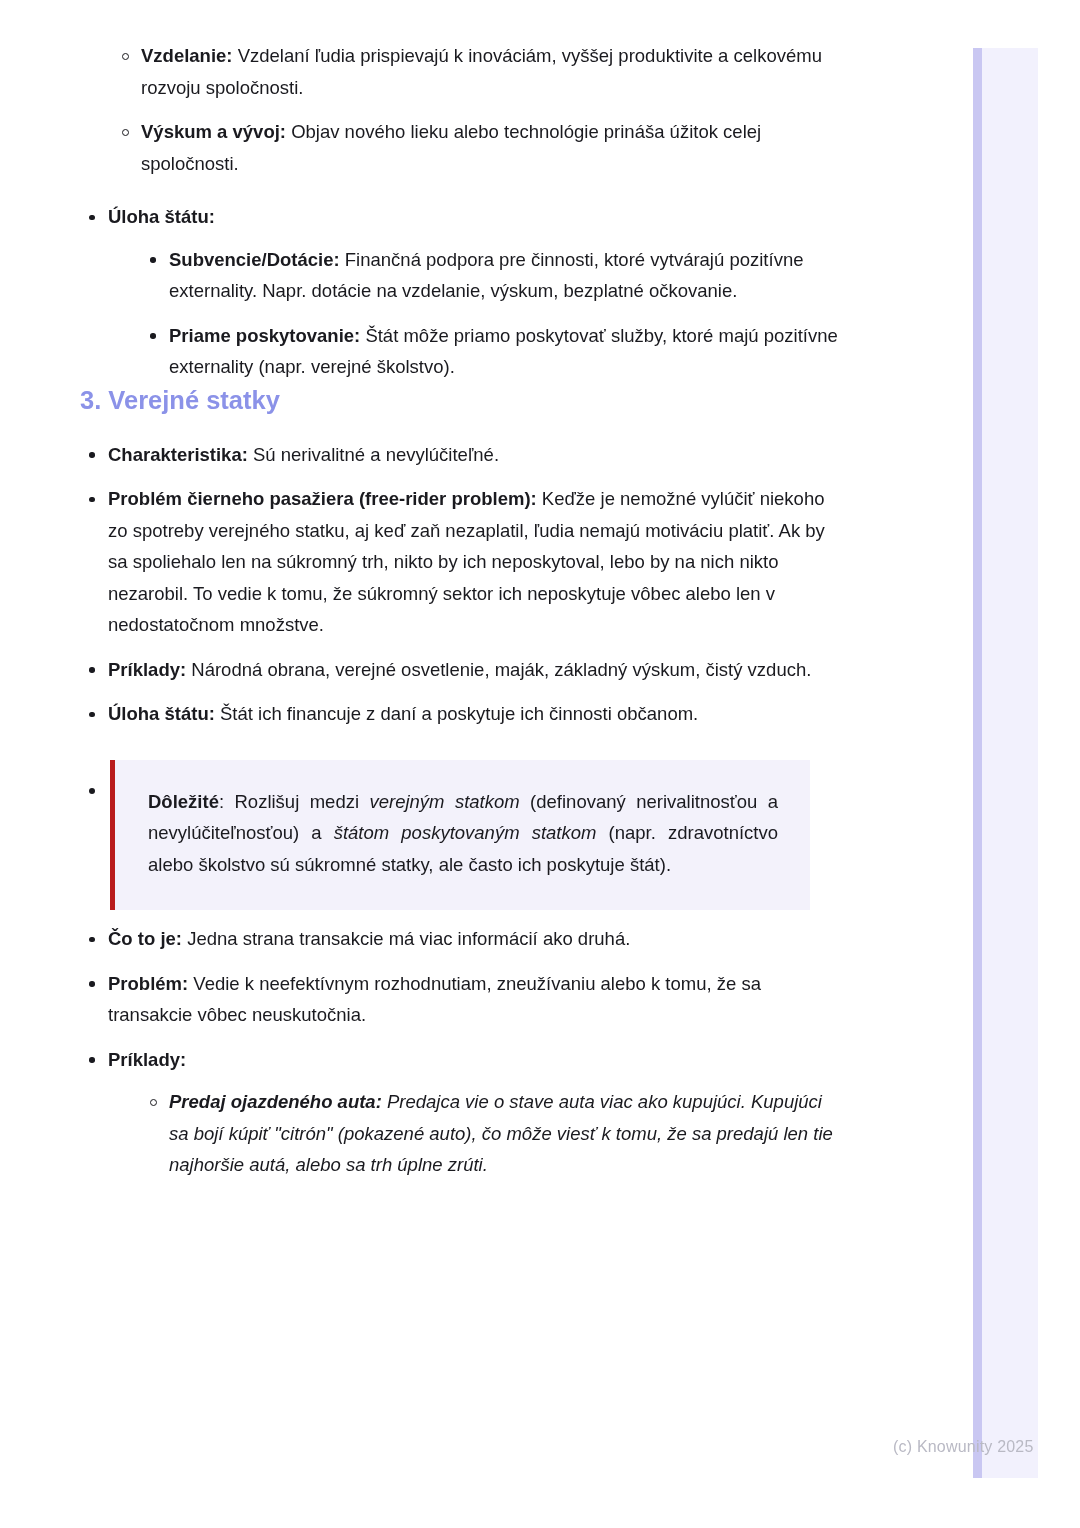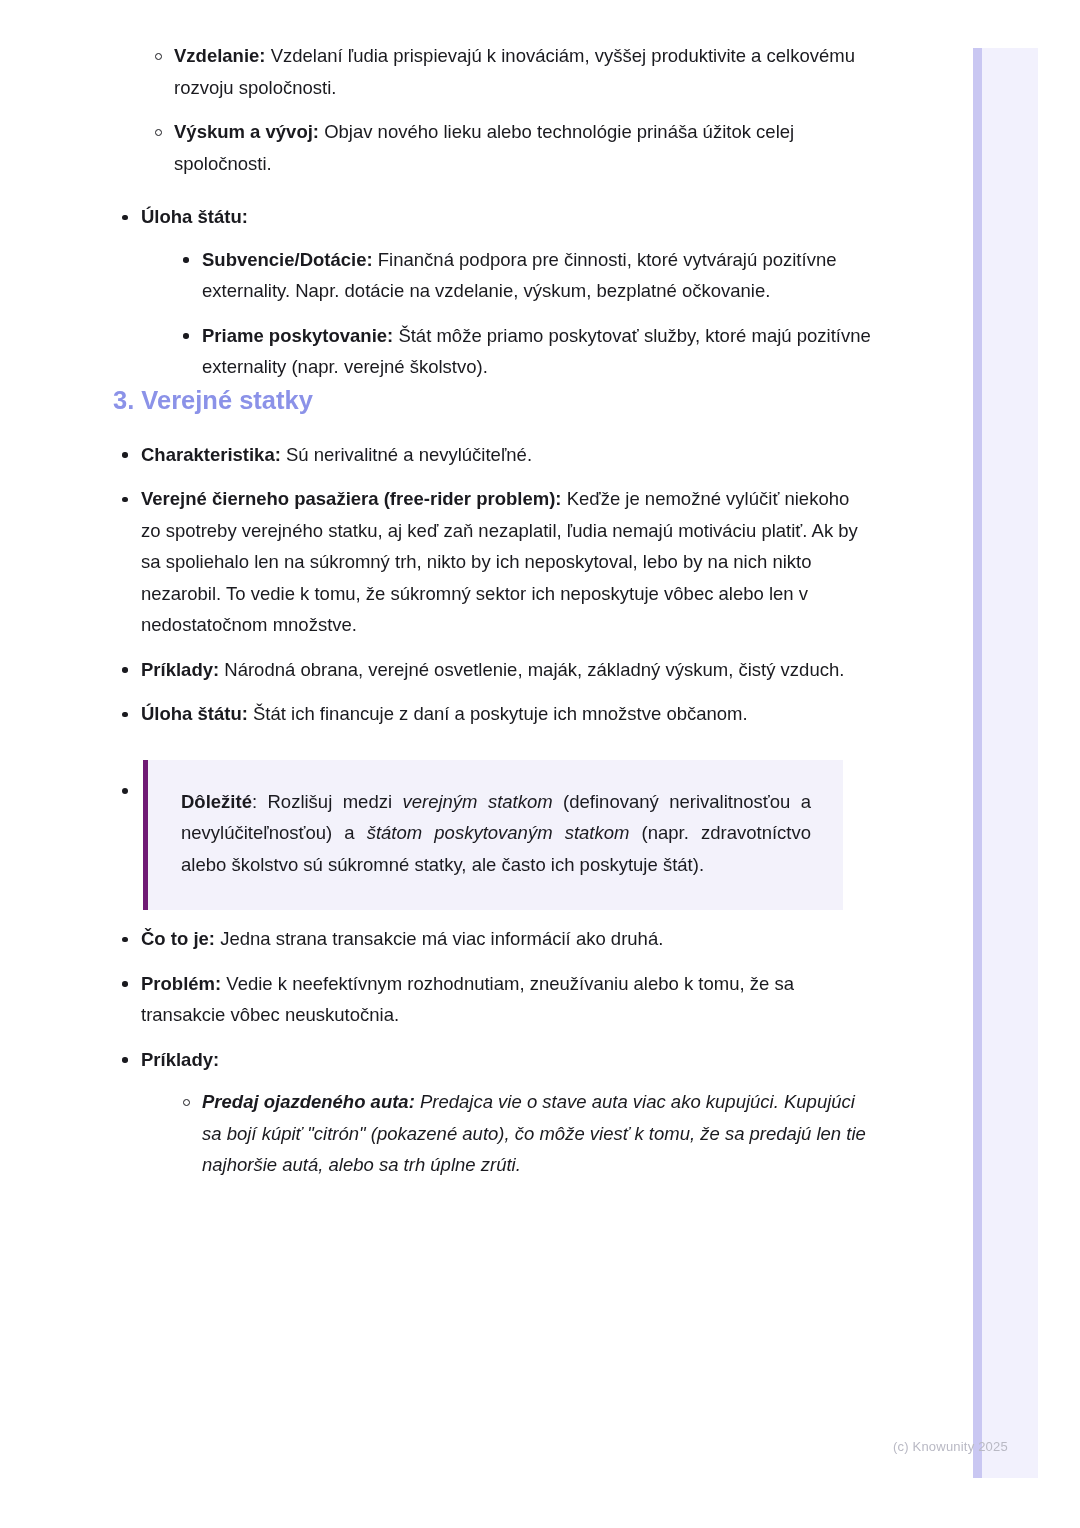--- a/index.html
+++ b/index.html
@@ -28,21 +28,21 @@
     left: 973px;
     top: 48px;
     width: 56px;
     height: 1430px;
     background: #f2f1fd;
     border-left: 9px solid #c9c7f2;
   }
 
   #content {
     position: absolute;
-    left: 113px;
+    left: 80px;
     top: 40px;
     width: 760px;
   }
 
   
   ul.lvl {
     list-style: none;
     margin: 0;
     padding: 0;
   }
@@ -114,36 +114,36 @@
     top: 28px;
     width: 6px;
     height: 6px;
     border-radius: 50%;
     background: #1a1a1f;
   }
 
   .callout {
     margin-left: 30px;
     background: #f3f2fb;
-    border-left: 5px solid #701a75;
+    border-left: 5px solid #b91c1c;
     padding: 26px 32px 30px 33px;
     font-size: 18.5px;
     line-height: 31.5px;
     text-align: justify;
     color: #1a1a1f;
     box-sizing: border-box;
     width: 700px;
   }
 
   
   #watermark {
     position: absolute;
     left: 893px;
     top: 1438px;
-    font-size: 13px;
+    font-size: 16px;
     line-height: 17px;
     color: #b9b9c4;
     white-space: nowrap;
     letter-spacing: 0.2px;
   }
 </style>
 </head>
 <body>
 
 <div id="page">
@@ -175,27 +175,27 @@
       </li>
     </ul>
 
     <h2 class="section-heading h-gap-top">3. Verejné statky</h2>
 
     <ul class="lvl">
       <li class="item disc">
         <b>Charakteristika:</b><span> Sú nerivalitné a nevylúčiteľné.</span>
       </li>
       <li class="item disc">
-        <b>Verejné čierneho pasažiera (free-rider problem):</b><span> Keďže je nemožné vylúčiť niekoho zo spotreby verejného statku, aj keď zaň nezaplatil, ľudia nemajú motiváciu platiť. Ak by sa spoliehalo len na súkromný trh, nikto by ich neposkytoval, lebo by na nich nikto nezarobil. To vedie k tomu, že súkromný sektor ich neposkytuje vôbec alebo len v nedostatočnom množstve.</span>
+        <b>Problém čierneho pasažiera (free-rider problem):</b><span> Keďže je nemožné vylúčiť niekoho zo spotreby verejného statku, aj keď zaň nezaplatil, ľudia nemajú motiváciu platiť. Ak by sa spoliehalo len na súkromný trh, nikto by ich neposkytoval, lebo by na nich nikto nezarobil. To vedie k tomu, že súkromný sektor ich neposkytuje vôbec alebo len v nedostatočnom množstve.</span>
       </li>
       <li class="item disc">
         <b>Príklady:</b><span> Národná obrana, verejné osvetlenie, maják, základný výskum, čistý vzduch.</span>
       </li>
       <li class="item disc" style="margin-bottom:30px;">
-        <b>Úloha štátu:</b><span> Štát ich financuje z daní a poskytuje ich množstve občanom.</span>
+        <b>Úloha štátu:</b><span> Štát ich financuje z daní a poskytuje ich činnosti občanom.</span>
       </li>
 
       <li class="callout-row">
         <div class="callout">
           <b>Dôležité</b><span>: Rozlišuj medzi </span><i>verejným statkom</i><span> (definovaný nerivalitnosťou a nevylúčiteľnosťou) a </span><i>štátom poskytovaným statkom</i><span> (napr. zdravotníctvo alebo školstvo sú súkromné statky, ale často ich poskytuje štát).</span>
         </div>
       </li>
     </ul>
 
 

